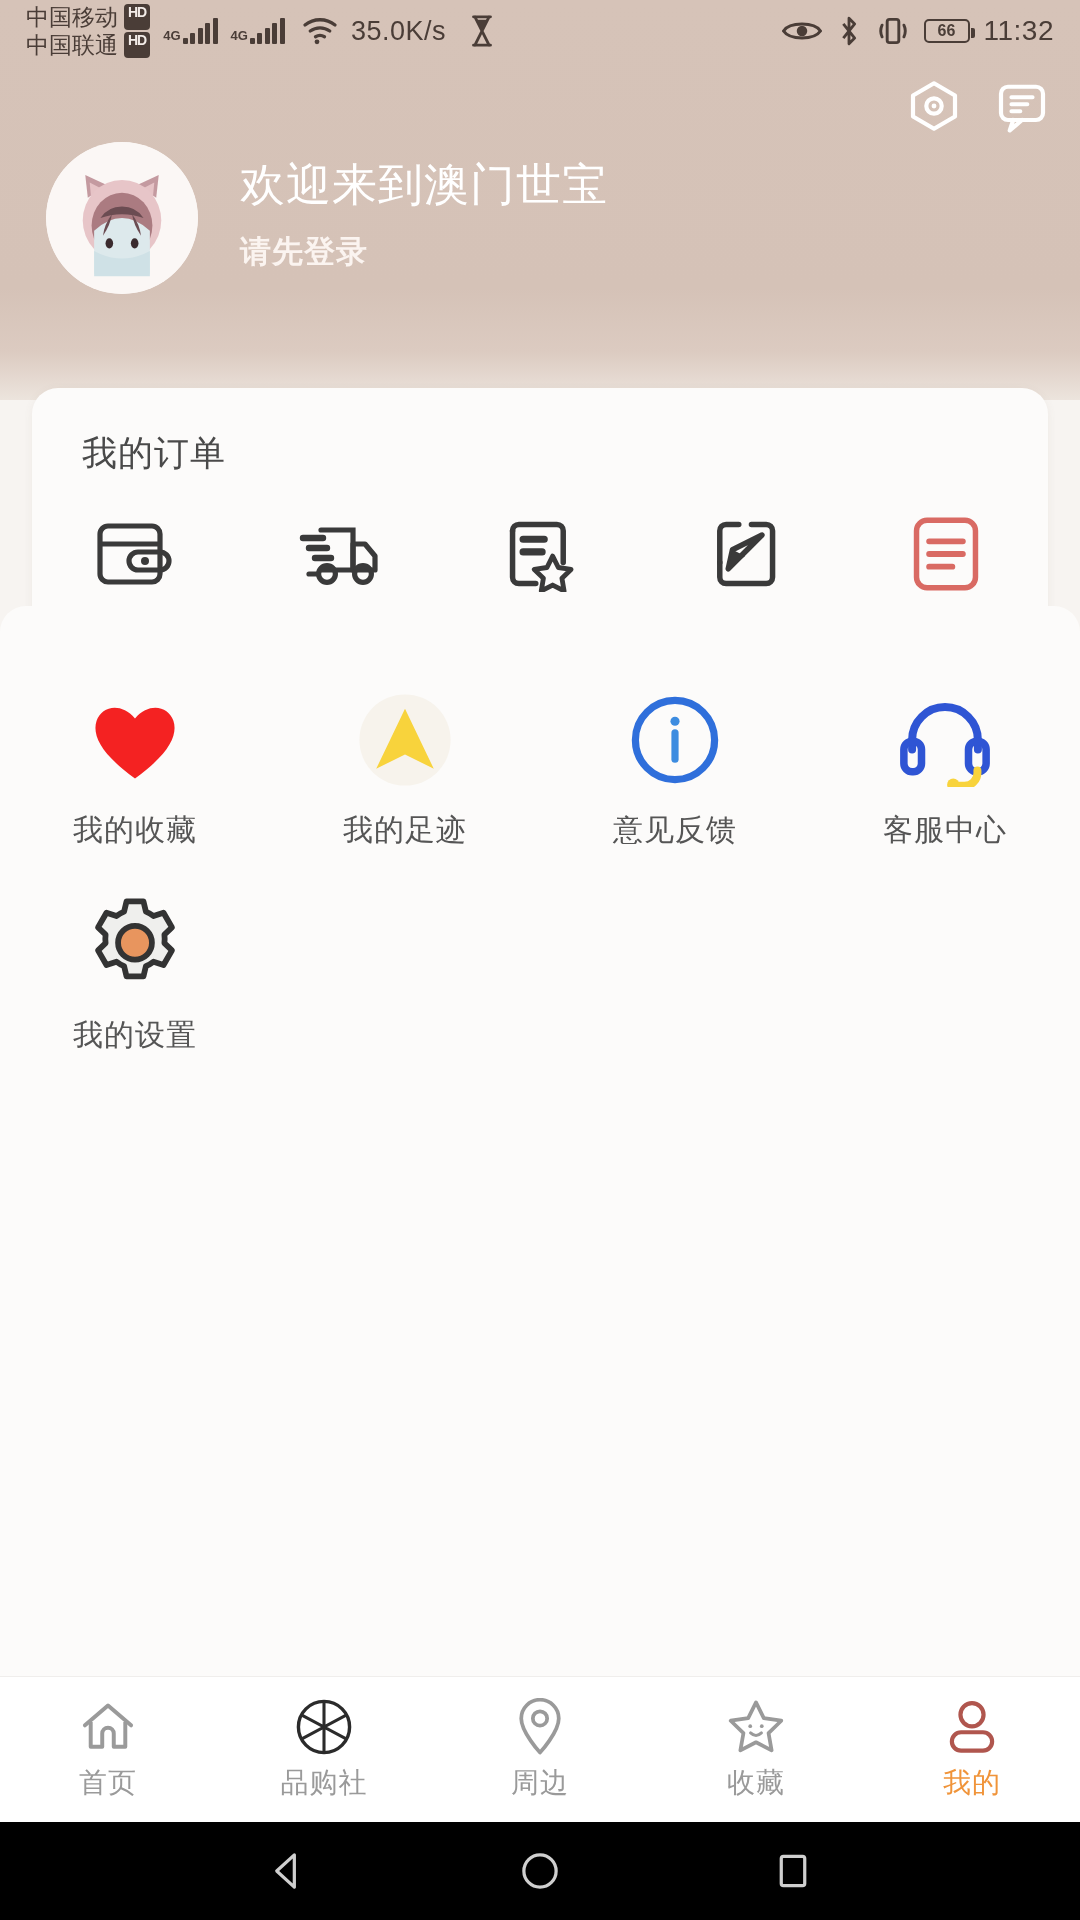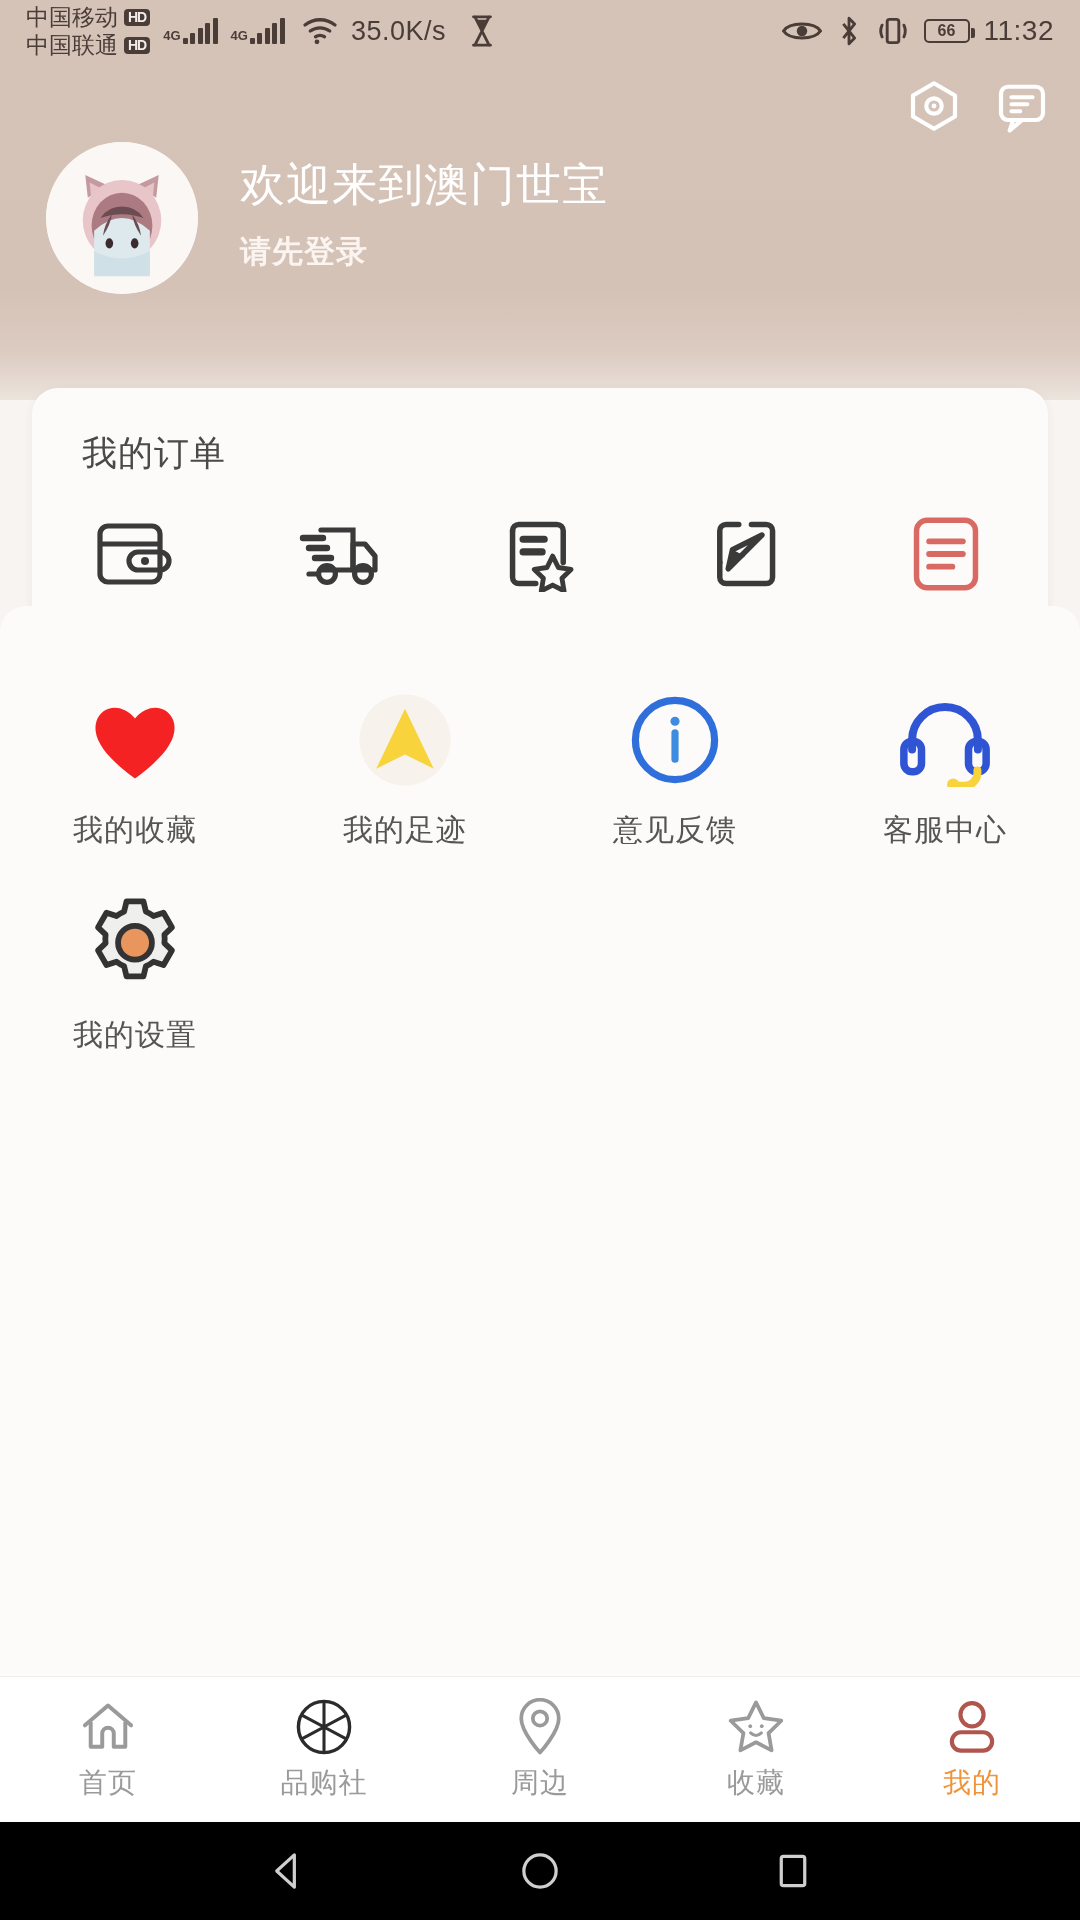--- a/index.html
+++ b/index.html
@@ -21,21 +21,21 @@
   .statusbar {
     position: absolute; left: 0; top: 0; width: 1080px; height: 62px;
     display: flex; align-items: center; color: #4b3f3a;
   }
   .sb-left { display: flex; align-items: center; padding-left: 26px; gap: 9px; }
   .carriers { display: flex; flex-direction: column; gap: 2px; }
   .carrier-line { display: flex; align-items: center; gap: 6px; }
   .carrier-name { font-size: 23px; color: #4a3d37; letter-spacing: 0px; line-height: 26px; }
   .hd-badge {
     font-size: 14px; font-weight: bold; color: #f3ece8; background: #4a3d37;
-    border-radius: 4px; padding: 1px 4px 1px 4px; line-height: 15px; letter-spacing: -1px;
+    border-radius: 4px; padding: 1px 4px 10px 4px; line-height: 15px; letter-spacing: -1px;
   }
   .sig-group { display: flex; align-items: flex-end; gap: 2px; margin-left: 4px; }
   .sig-g { font-size: 13px; font-weight: bold; color: #4a3d37; align-self: flex-start; margin-top: 10px;}
   .bars { display: flex; align-items: flex-end; gap: 2.5px; height: 26px; }
   .bars i { width: 5px; background: #4a3d37; border-radius: 1px; display:block; }
   .bars i:nth-child(1){height:6px}.bars i:nth-child(2){height:11px}
   .bars i:nth-child(3){height:16px}.bars i:nth-child(4){height:21px}.bars i:nth-child(5){height:26px}
   .netspeed { font-size: 27px; color: #4a3d37; margin-left: 4px; letter-spacing: 0.5px;}
   .sb-right { margin-left: auto; display: flex; align-items: center; gap: 14px; padding-right: 26px; }
   .clock { font-size: 28px; color: #4a3d37; letter-spacing: 0.5px; }

